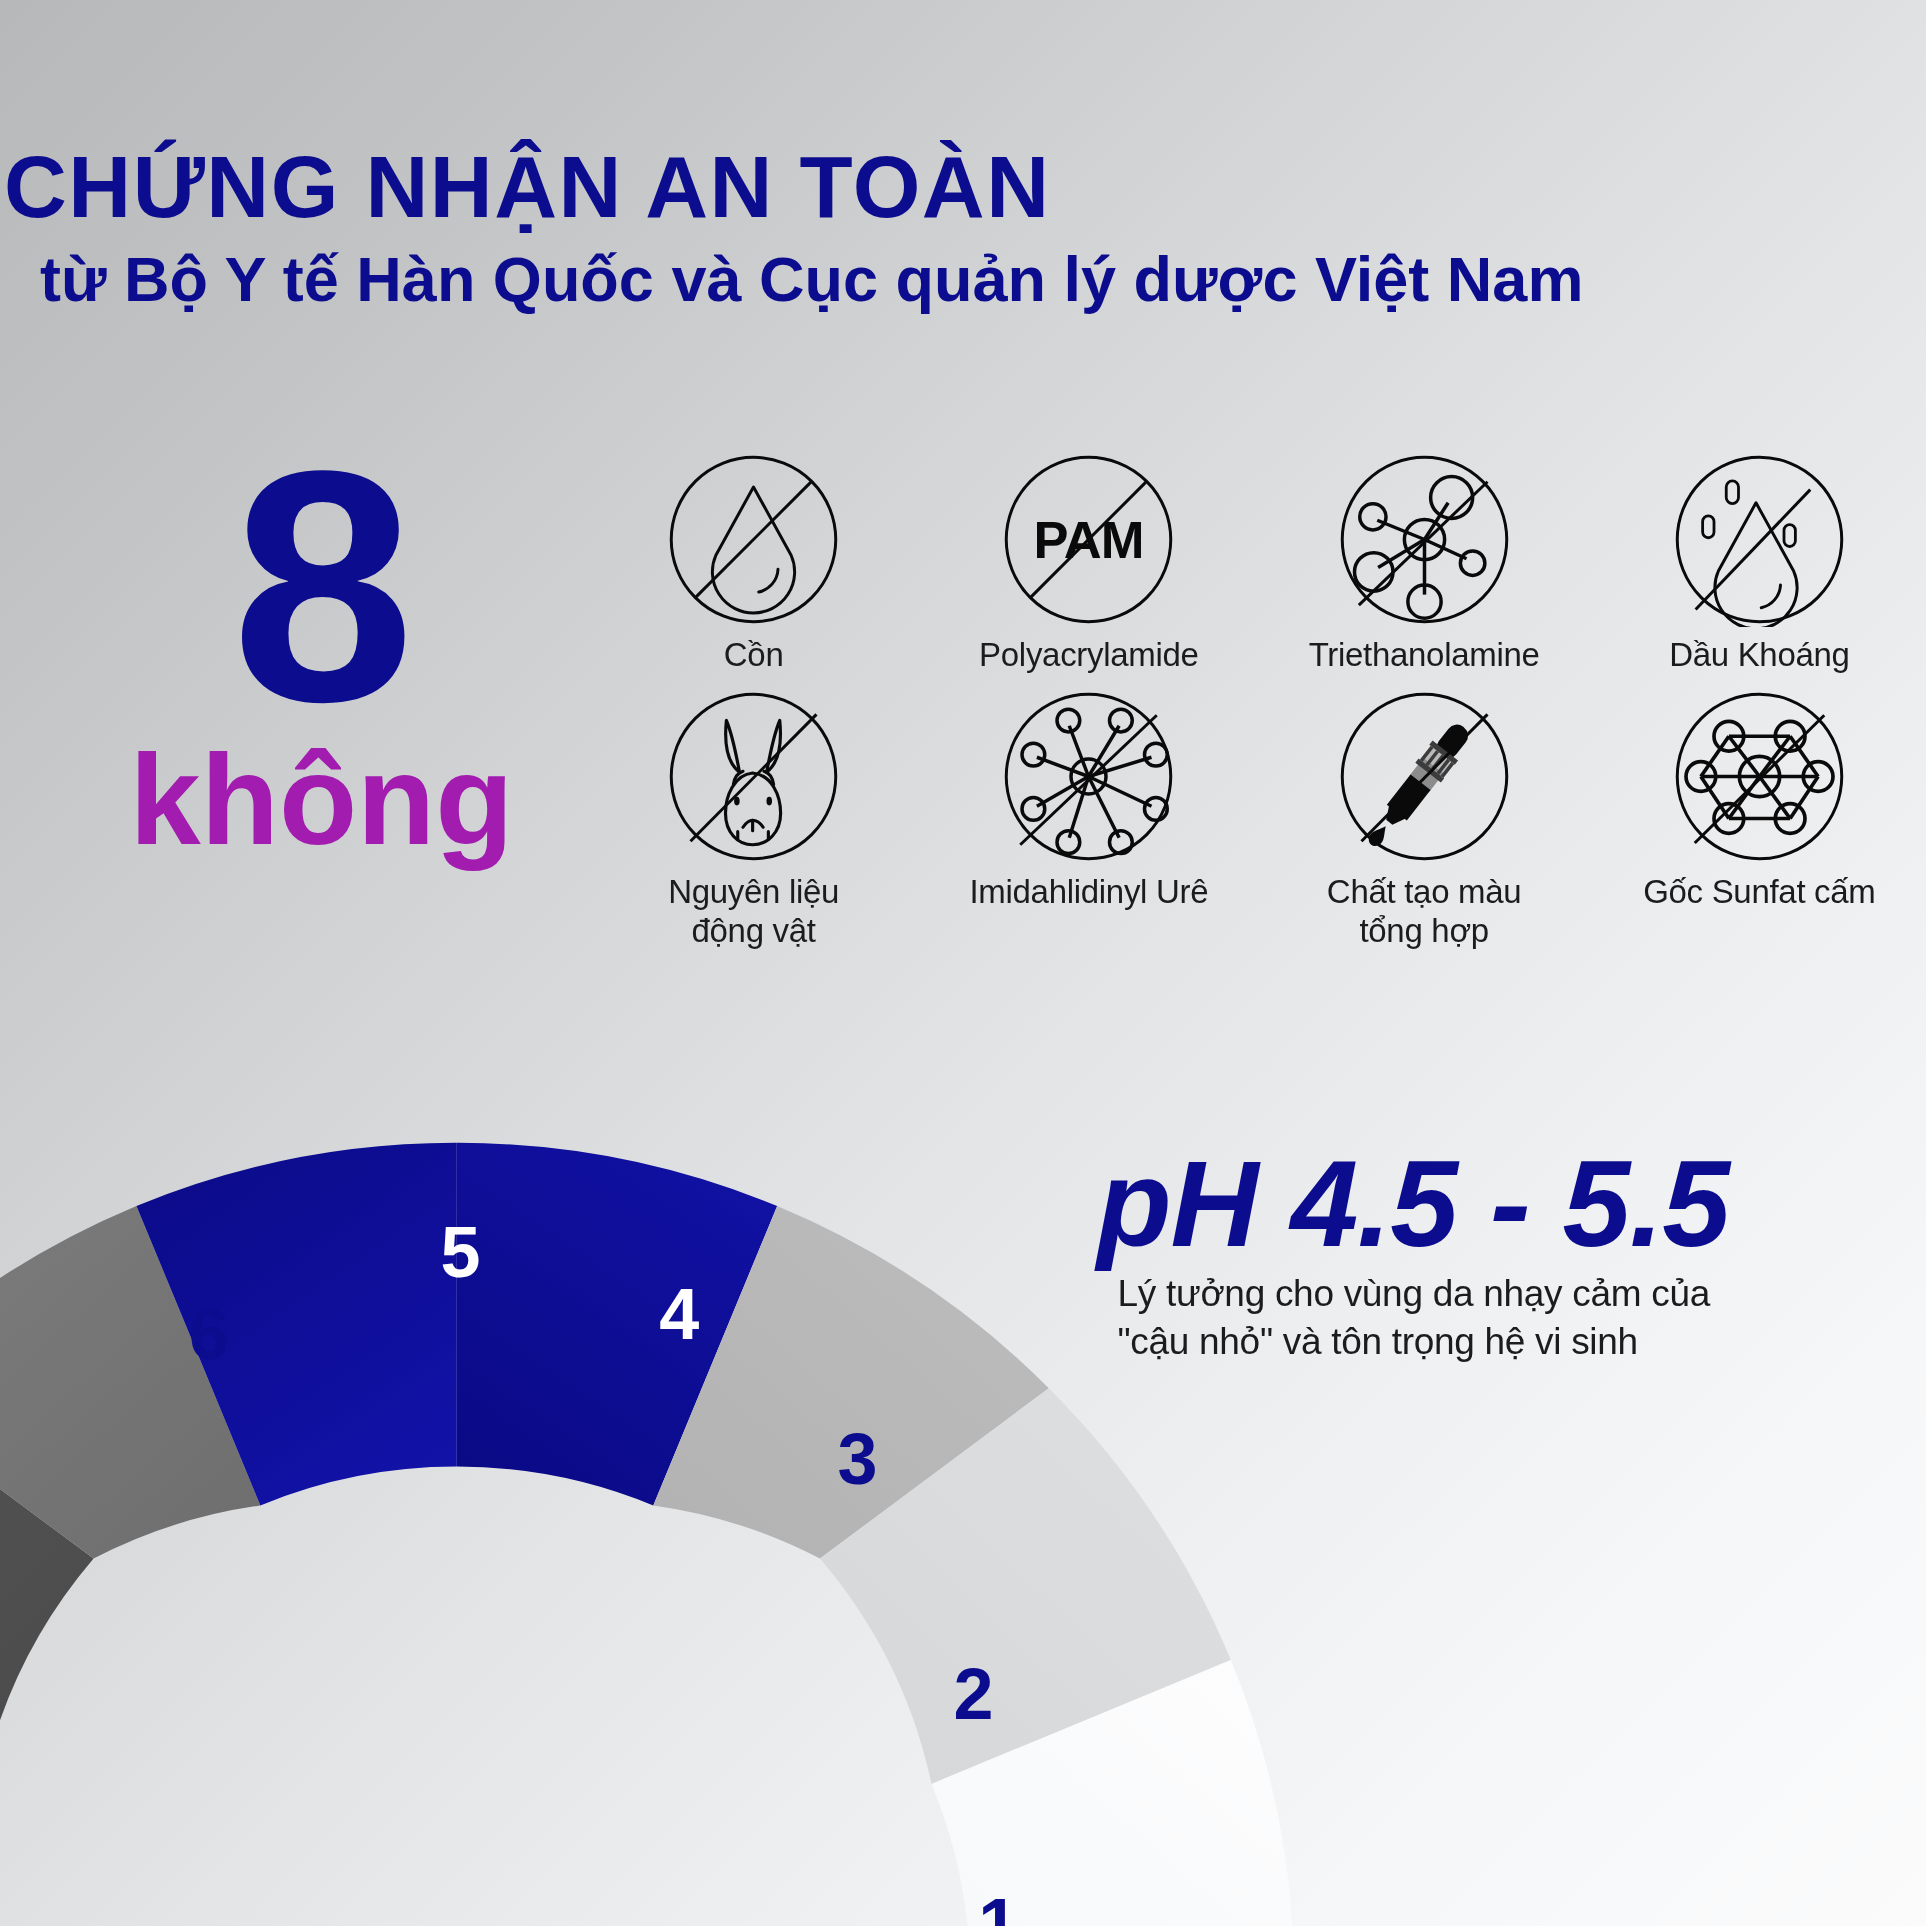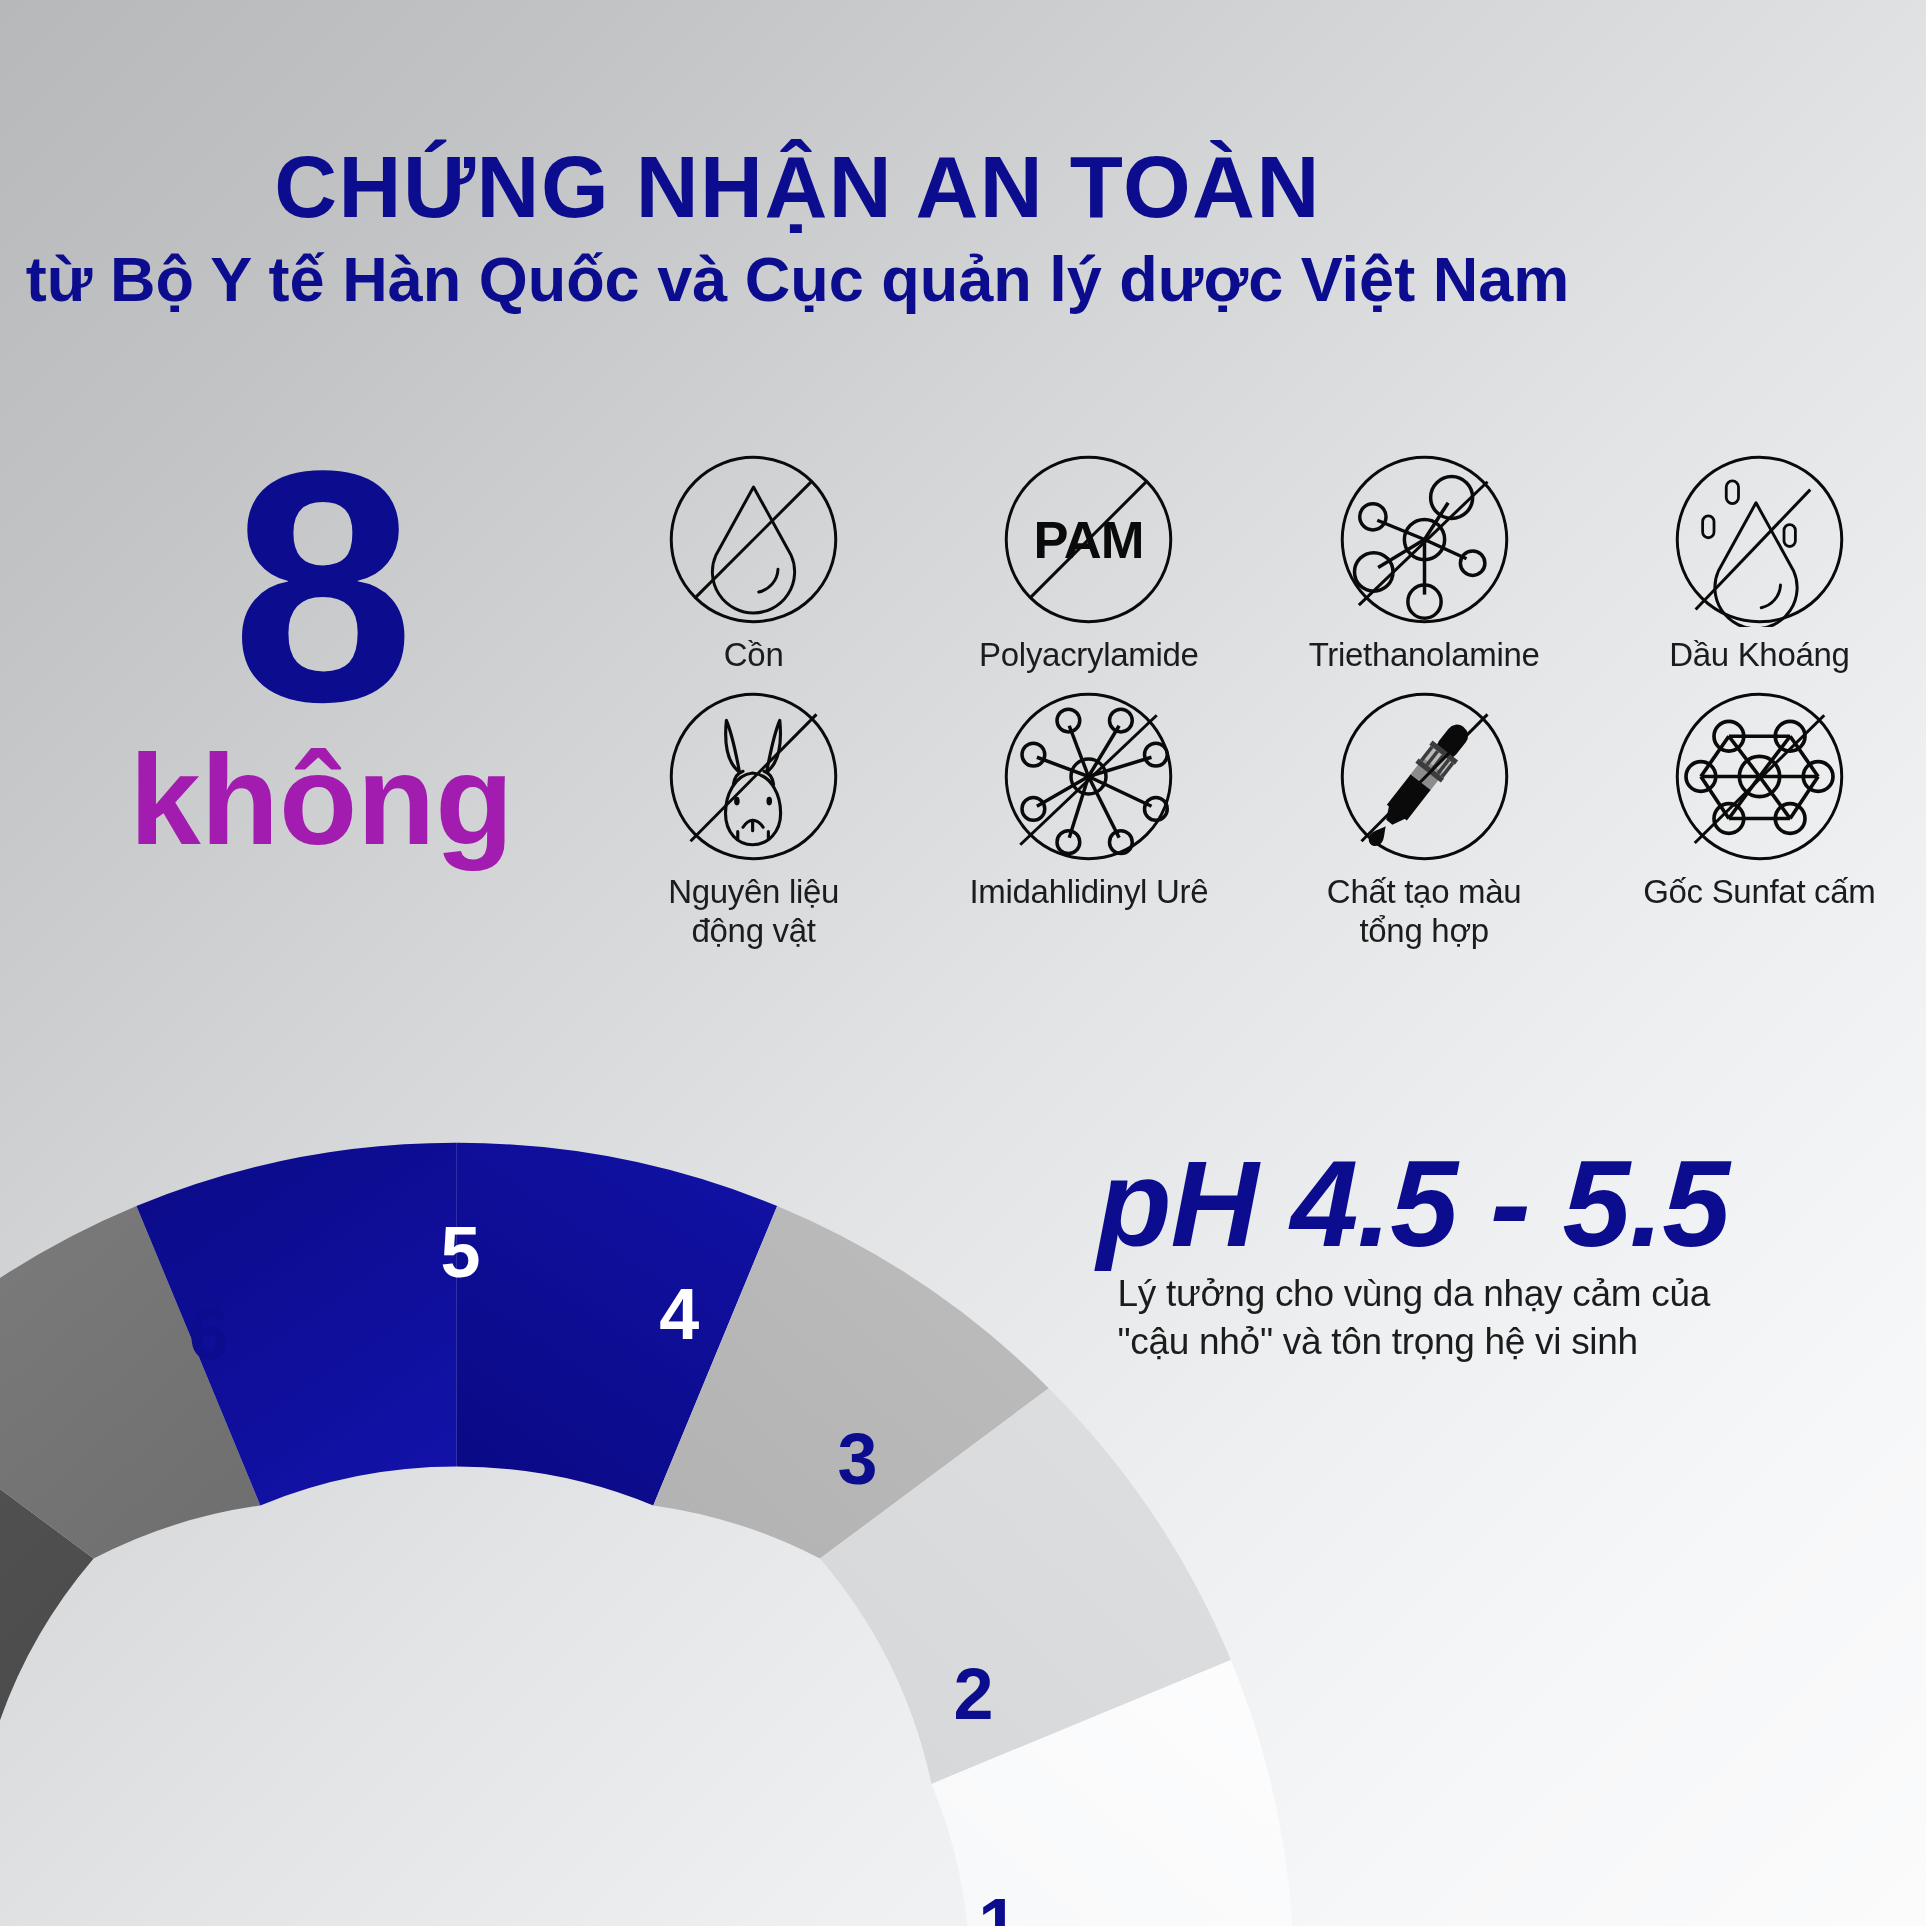--- a/index.html
+++ b/index.html
@@ -5,28 +5,28 @@
   * { box-sizing: border-box; margin: 0; padding: 0; }
   html, body { width: 1926px; height: 1926px; }
   body {
     font-family: "Liberation Sans", sans-serif;
     background: linear-gradient(135deg, #b7b8ba 0%, #c2c3c5 16%, #d4d5d7 36%, #e3e4e6 54%, #eeeff0 70%, #f6f7f8 85%, #fbfbfc 100%);
     position: relative;
     overflow: hidden;
   }
 
   
-  #header { position: absolute; top: 0; left: 15px; width: 1565px; padding-top: 143px; text-align: center; }
+  #header { position: absolute; top: 0; left: 4px; width: 1565px; padding-top: 143px; }
   #title {
     font-size: 87px; font-weight: bold; color: #0c0c8e;
     letter-spacing: 1.5px; line-height: 1.0; white-space: nowrap;
   }
   #subtitle {
     font-size: 63px; font-weight: bold; color: #0c0c8e;
-    letter-spacing: 0px; line-height: 1.1; margin-top: 15.4px; white-space: nowrap;
+    letter-spacing: 0px; line-height: 1.1; margin-top: 15.4px; white-space: nowrap; margin-left: 36px;
   }
 
   
   #eight-block { position: absolute; left: 62px; top: 452px; width: 519px; text-align: center; }
   #eight-number {
     font-size: 329px; font-weight: bold; color: #0c0c8e;
     line-height: 0.82; letter-spacing: -3.1px;
   }
   #eight-word {
     font-size: 128px; font-weight: bold; color: #a21caf;

